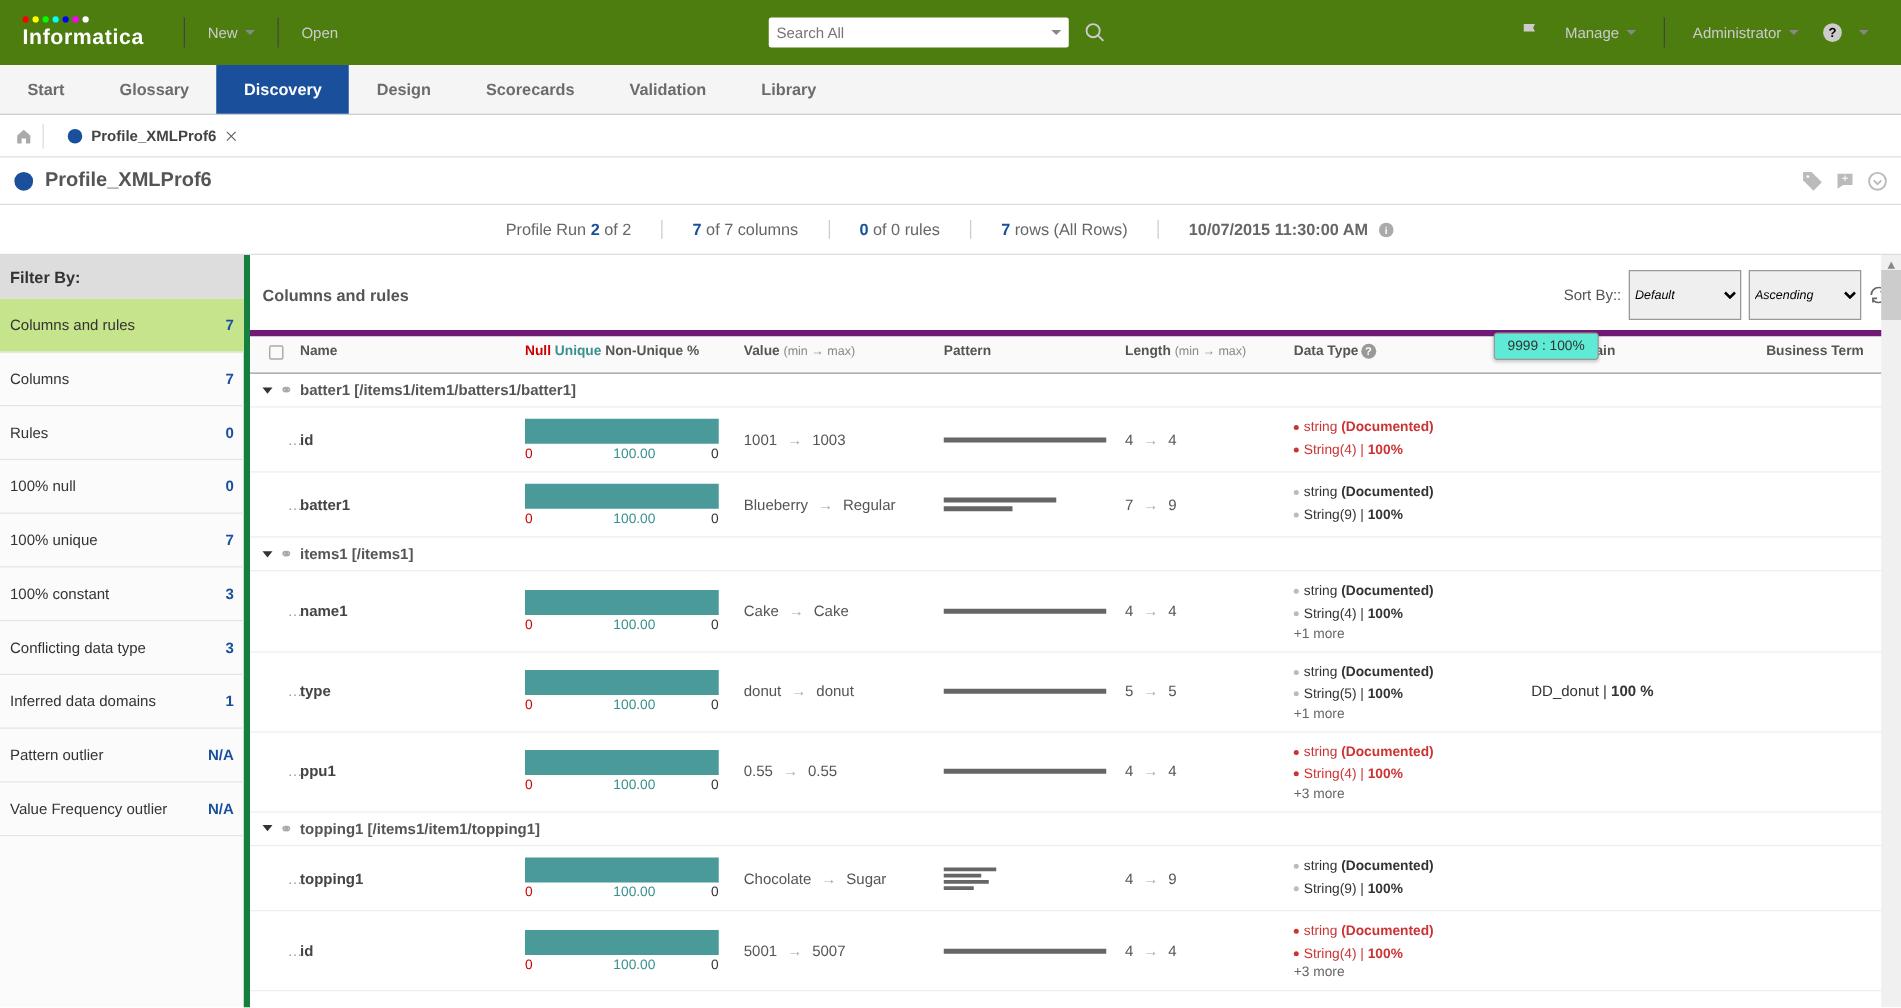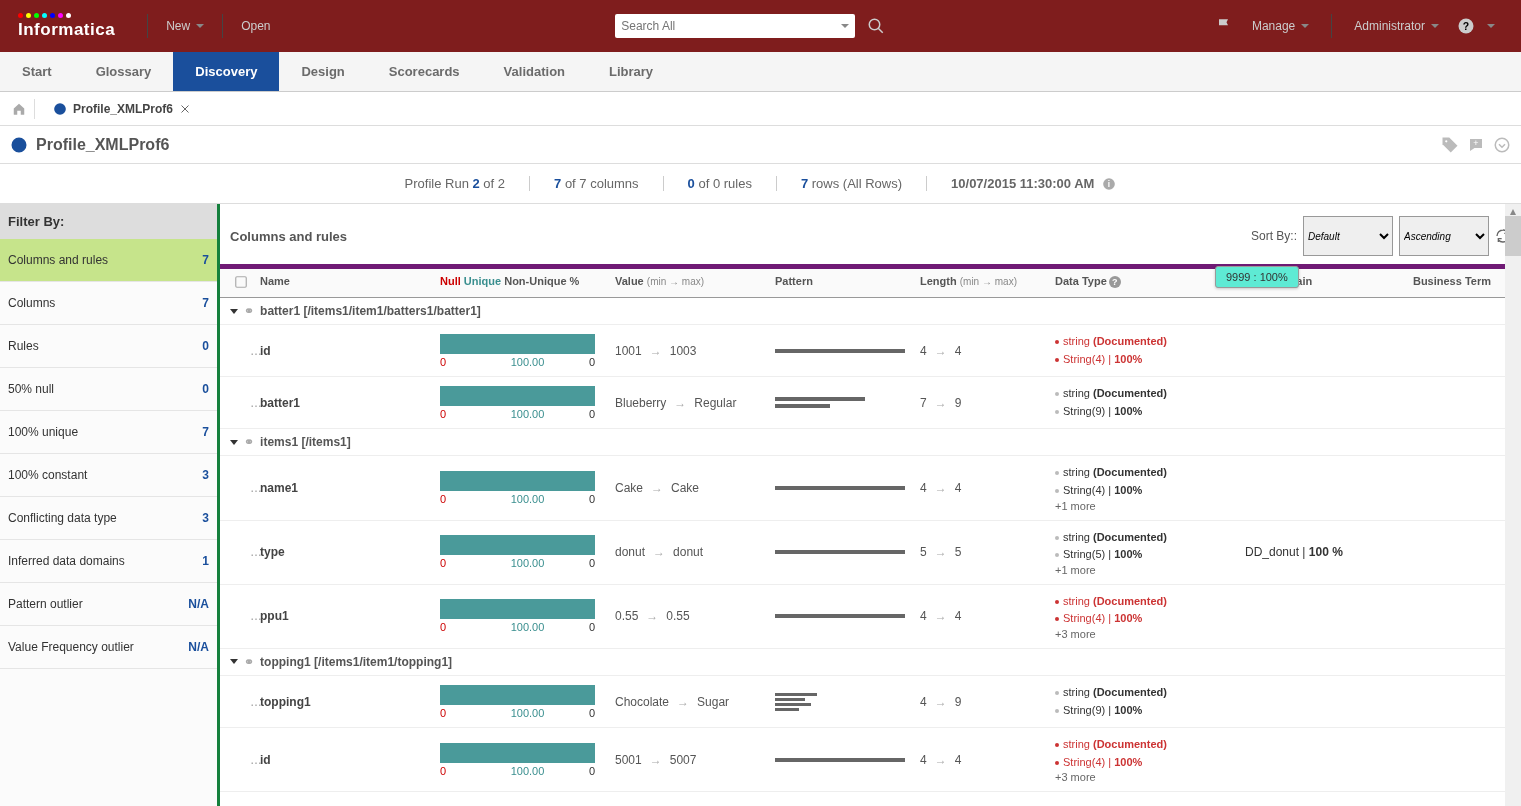--- a/index.html
+++ b/index.html
@@ -1,19 +1,19 @@
 <!DOCTYPE html>
 <html><head>
 <meta charset="utf-8">
 <style>
 * { box-sizing: border-box; margin: 0; padding: 0; }
 body { font-family: Arial, Helvetica, sans-serif; font-size: 12px; color: #333; background: #fff; overflow: hidden; }
 
 
-.topbar { background: #7f1d1d; height: 52px; display: flex; align-items: center; padding: 0 18px; color: #ccc; }
+.topbar { background: #4d7c0f; height: 52px; display: flex; align-items: center; padding: 0 18px; color: #ccc; }
 .logo-dots { display: flex; gap: 3px; margin-bottom: 2px;}
 .logo-dots span { width: 5px; height: 5px; border-radius: 50%; display: inline-block; }
 .logo-wrap { display:flex; flex-direction:column; margin-right: 28px;}
 .logo-text { font-size: 17px; font-weight: bold; color: #fff; letter-spacing: 0.5px;}
 .topbar-item { padding: 0 14px; color: #ccc; font-size: 12px; display:flex; align-items:center; gap:6px; cursor:pointer;}
 .topbar-sep { width:1px; height:24px; background:#444; margin:0 4px;}
 .search-wrap { margin-left: auto; margin-right: auto; display:flex; align-items:center; gap:12px;justify-content:space-between;}
 .search-box { width: 240px; height: 24px; background:#fff; border-radius:2px; display:flex; align-items:center; padding:0 6px; position:relative;}
 .search-box input { border:none; outline:none; width:100%; font-size:12px; color:#888;}
 .search-caret { position:absolute; right:6px; top:50%; transform:translateY(-50%);}
@@ -41,21 +41,21 @@
 
 .summary { height:40px; display:flex; align-items:center; justify-content:center; gap:0; border-bottom:1px solid #ddd; color:#666; font-size:13px;}
 .summary > div { padding:0 24px; border-right:1px solid #ccc;}
 .summary > div:last-child { border-right:none;}
 .blue { color:#1a4f9c; font-weight:bold;}
 
 
 .workarea { display:flex; height: calc(100vh - 52px - 40px - 34px - 38px - 40px); }
 
 
-.sidebar { width:220px; border-right:3px solid #15803d; background:#fbfbfb;}
+.sidebar { width:200px; border-right:5px solid #15803d; background:#fbfbfb;}
 .filter-header { background:#ddd; padding:10px 8px; font-weight:bold; font-size:13px; color:#333;}
 .filter-item { display:flex; justify-content:space-between; padding:14px 8px; border-bottom:1px solid #e5e5e5; cursor:pointer; font-size:12px; color:#333;}
 .filter-item.active { background:#c6e48b;}
 .filter-count { color:#1a4f9c; font-weight:bold;}
 
 
 .main { flex:1; overflow:auto; position:relative;}
 .main-header { display:flex; align-items:center; padding:12px 10px 8px; }
 .main-header h3 { font-size:13px; font-weight:bold; color:#555;}
 .sortby { margin-left:auto; display:flex; align-items:center; gap:6px; font-size:12px; color:#555;}
@@ -233,21 +233,21 @@
         </div>
         <div class="filter-item">
           <span>Columns</span>
           <span class="filter-count">7</span>
         </div>
         <div class="filter-item">
           <span>Rules</span>
           <span class="filter-count">0</span>
         </div>
         <div class="filter-item">
-          <span>50% null</span>
+          <span>100% null</span>
           <span class="filter-count">0</span>
         </div>
         <div class="filter-item">
           <span>100% unique</span>
           <span class="filter-count">7</span>
         </div>
         <div class="filter-item">
           <span>100% constant</span>
           <span class="filter-count">3</span>
         </div>

